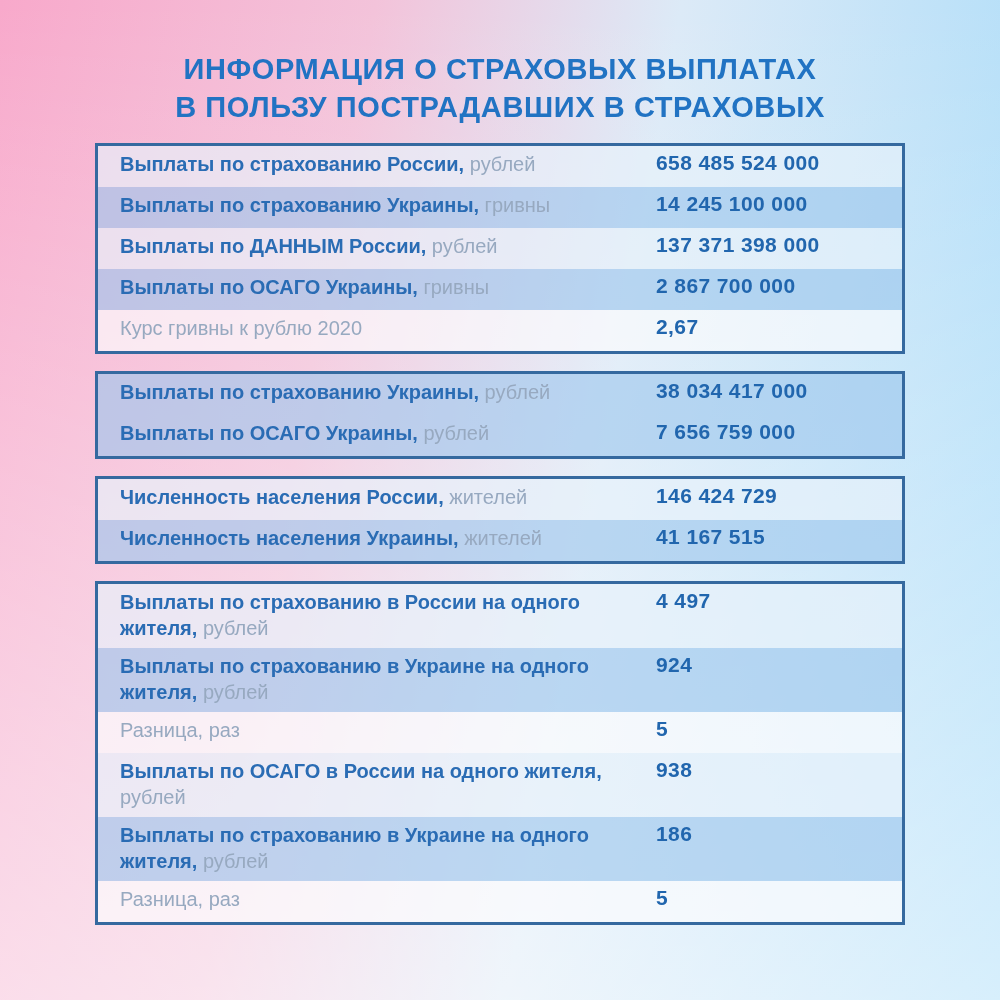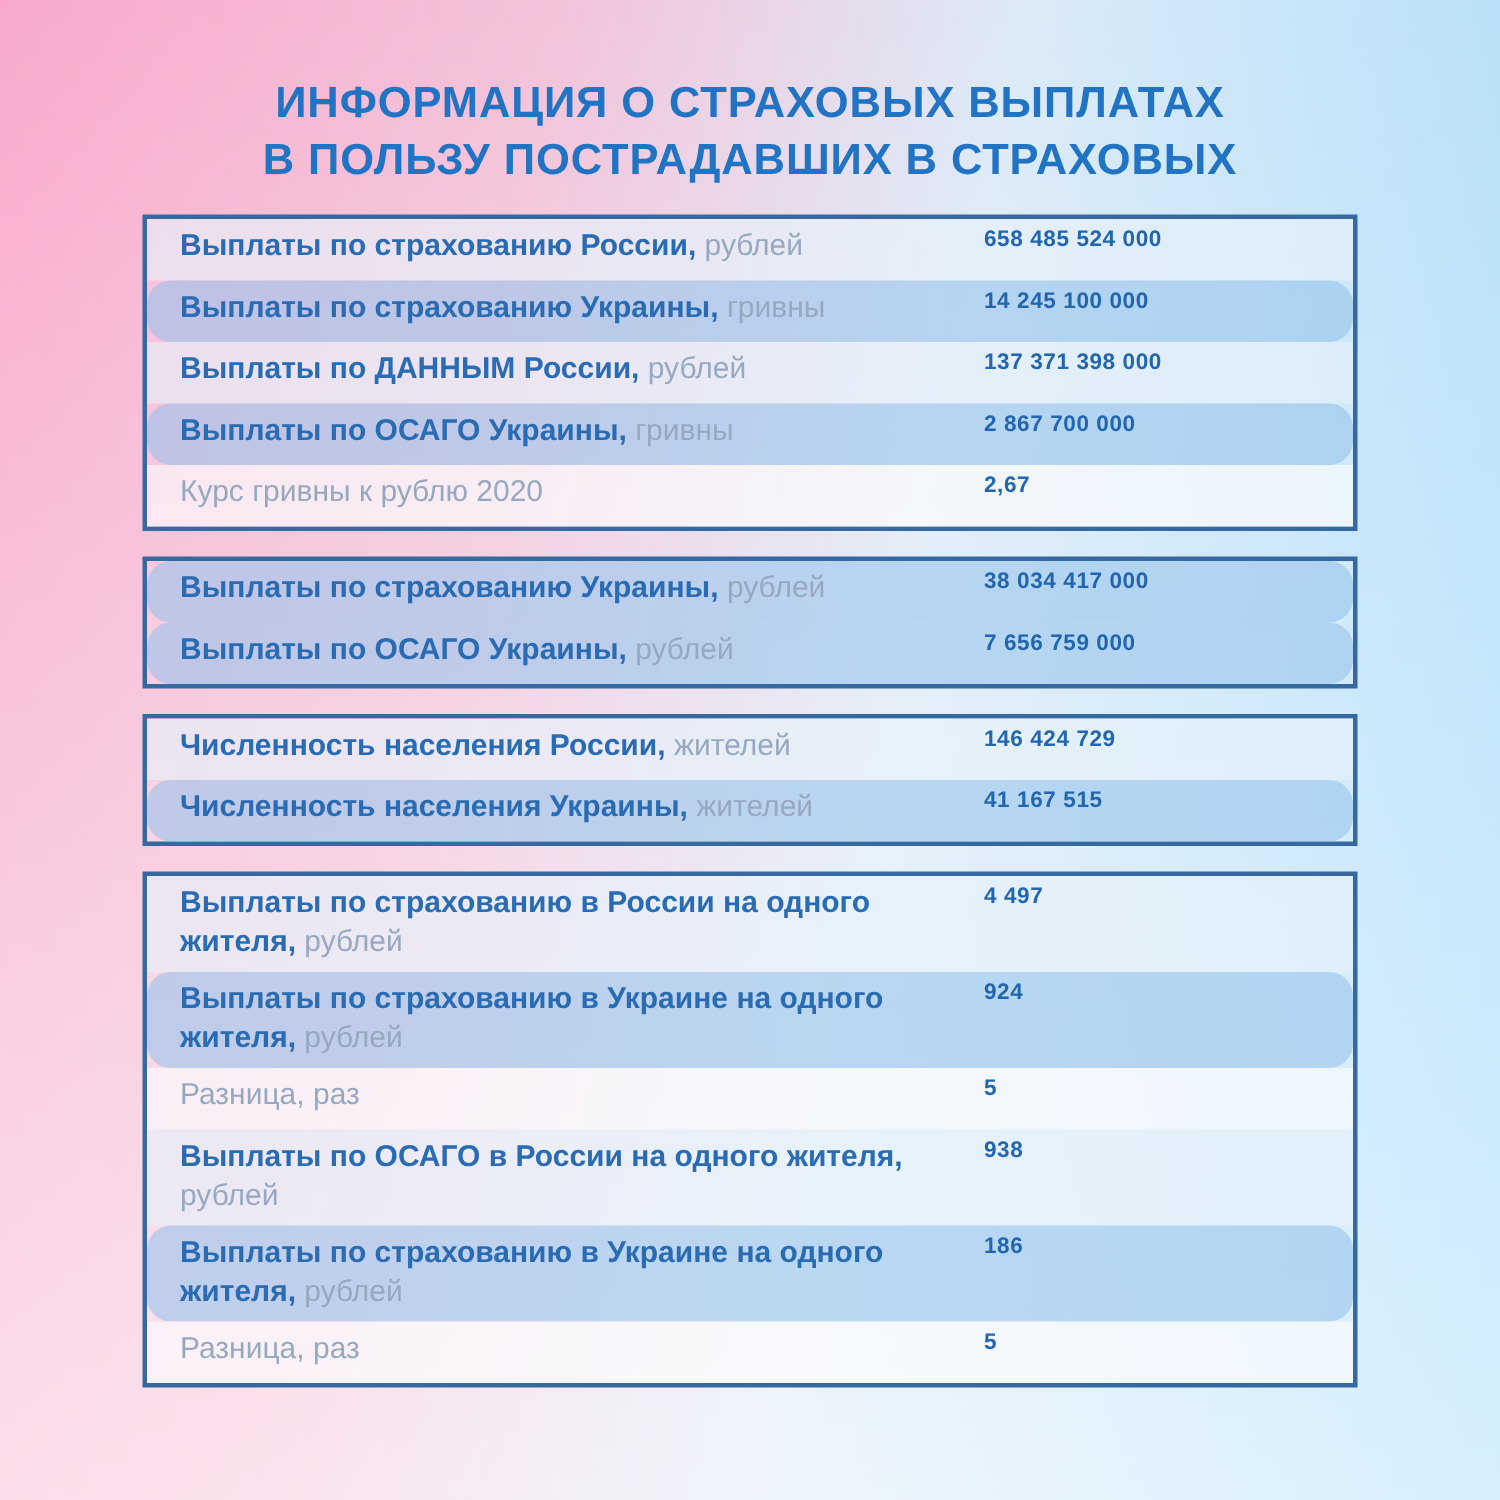--- a/index.html
+++ b/index.html
@@ -23,33 +23,33 @@
   .tables{width:810px;margin:0 auto;}
   .table{
     border:3px solid #35699f;
     margin-top:17px;
     background:rgba(255,255,255,0.12);
   }
   .row{display:flex;align-items:flex-start;min-height:41px;}
   .row.tall{min-height:64px;}
   .tone-light{background:rgba(229,240,250,0.62);}
   .tone-lighter{background:rgba(252,252,253,0.62);}
-  .tone-blue{background:rgba(147,193,236,0.56);border-radius:16px;}
+  .tone-blue{background:rgba(147,193,236,0.56);}
   .label{
     flex:1;display:flex;align-items:center;
     padding:5px 10px 5px 22px;
     font-size:20px;line-height:26px;
   }
   .label .b{font-weight:bold;color:#2a6cb4;}
   .label .l{font-weight:normal;color:#97a9c0;}
   .sep{width:7px;background:rgba(255,255,255,0.85);}
   .value{
     width:238px;display:flex;align-items:center;
     padding:5px 8px 5px 14px;
-    font-weight:bold;font-size:15px;
+    font-weight:bold;font-size:21px;
     color:#2166ae;letter-spacing:0.4px;
   }
 </style>
 </head>
 <body>
 
 <div class="title">
   <div>ИНФОРМАЦИЯ О СТРАХОВЫХ ВЫПЛАТАХ</div>
   <div>В ПОЛЬЗУ ПОСТРАДАВШИХ В СТРАХОВЫХ</div>
 </div>

